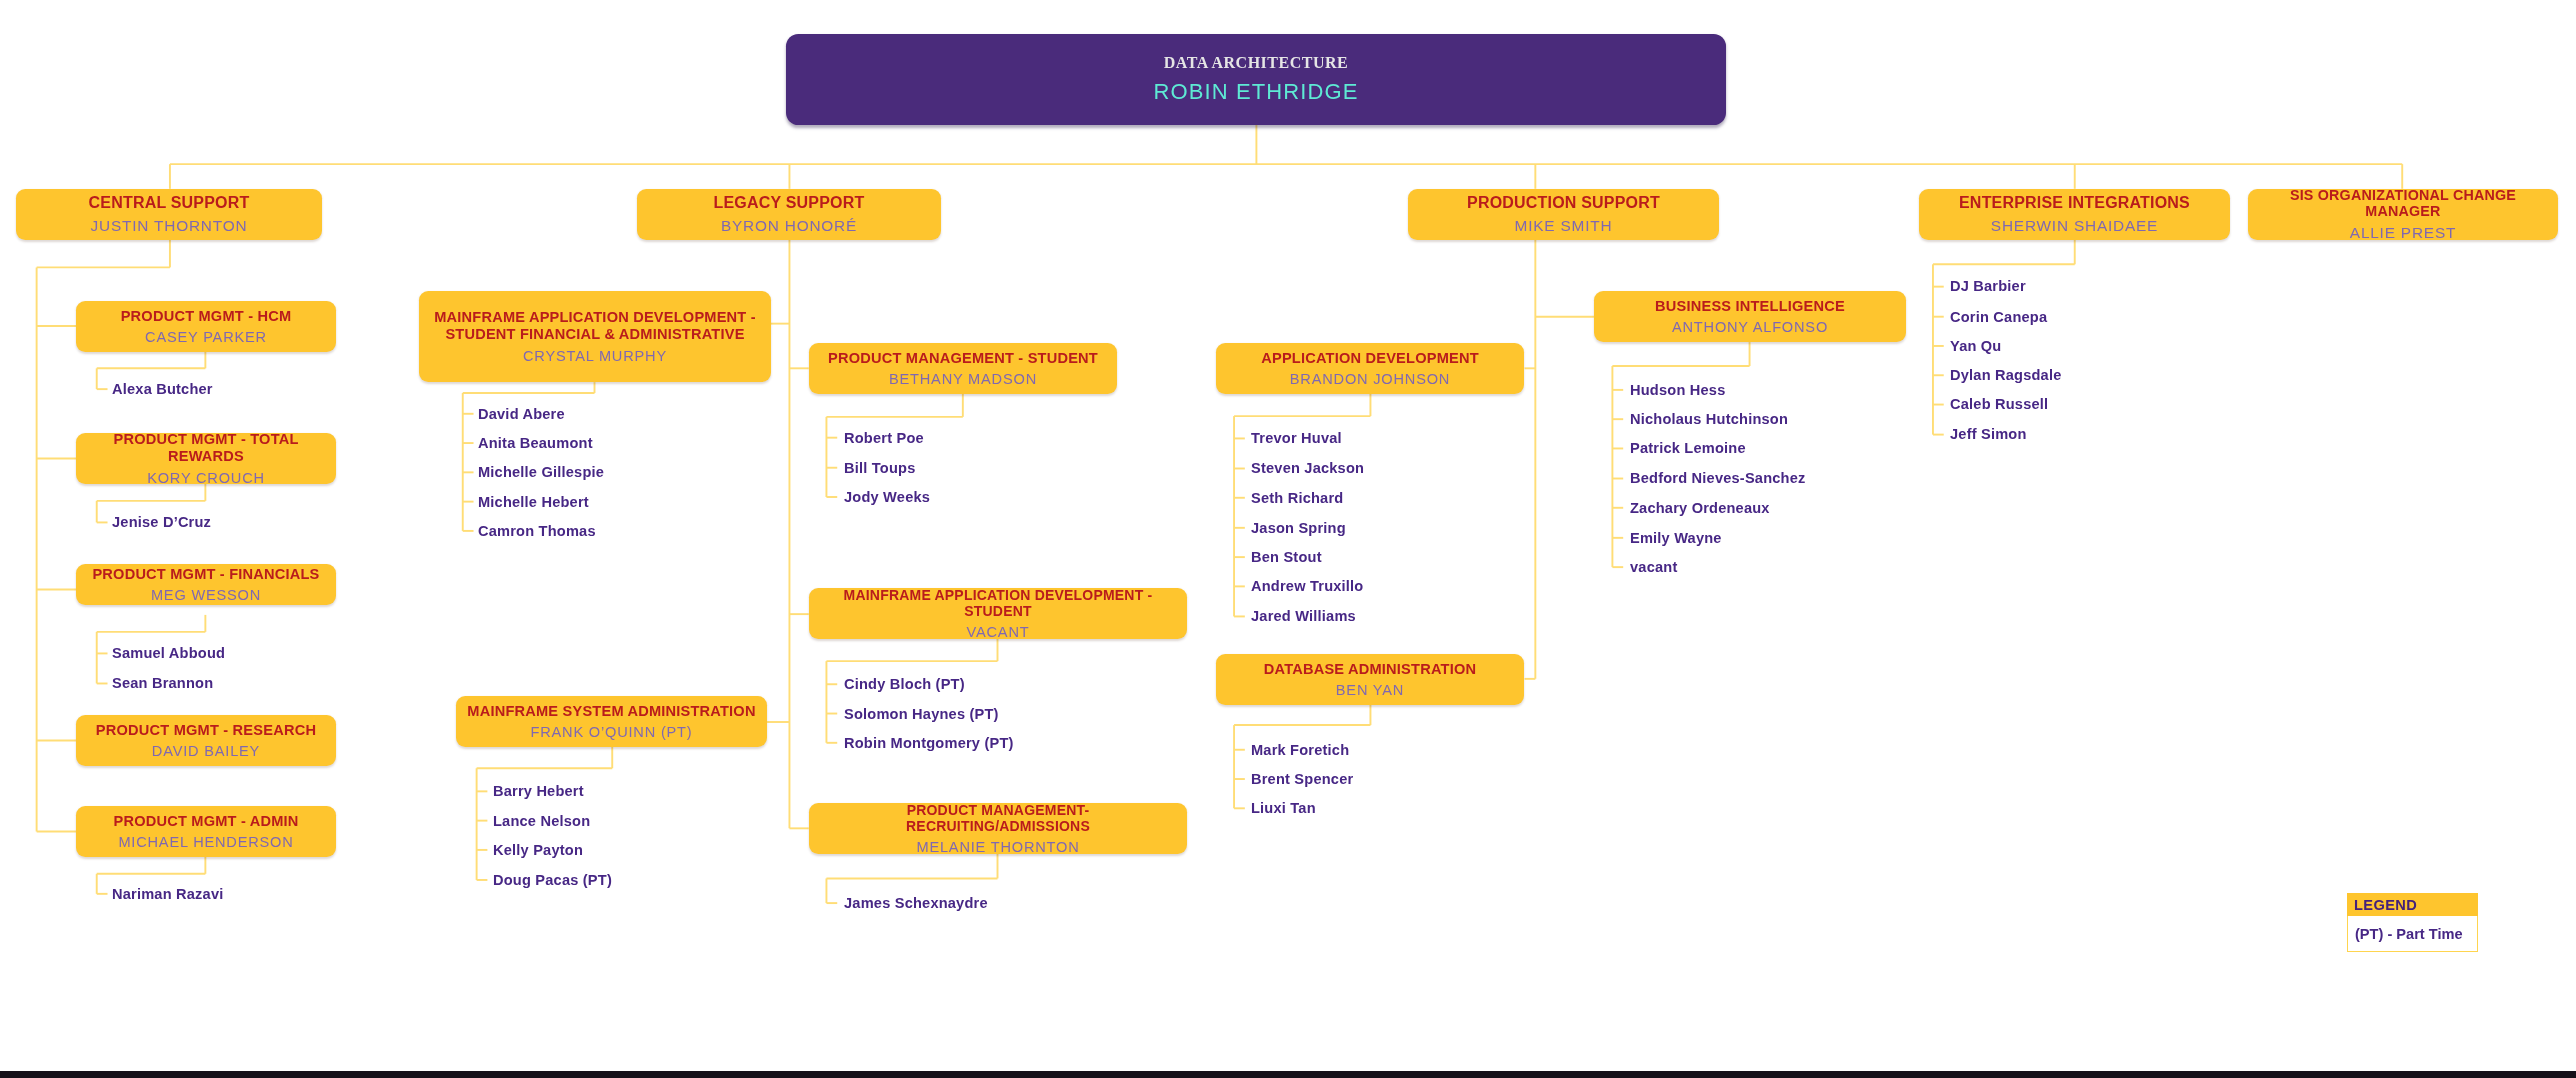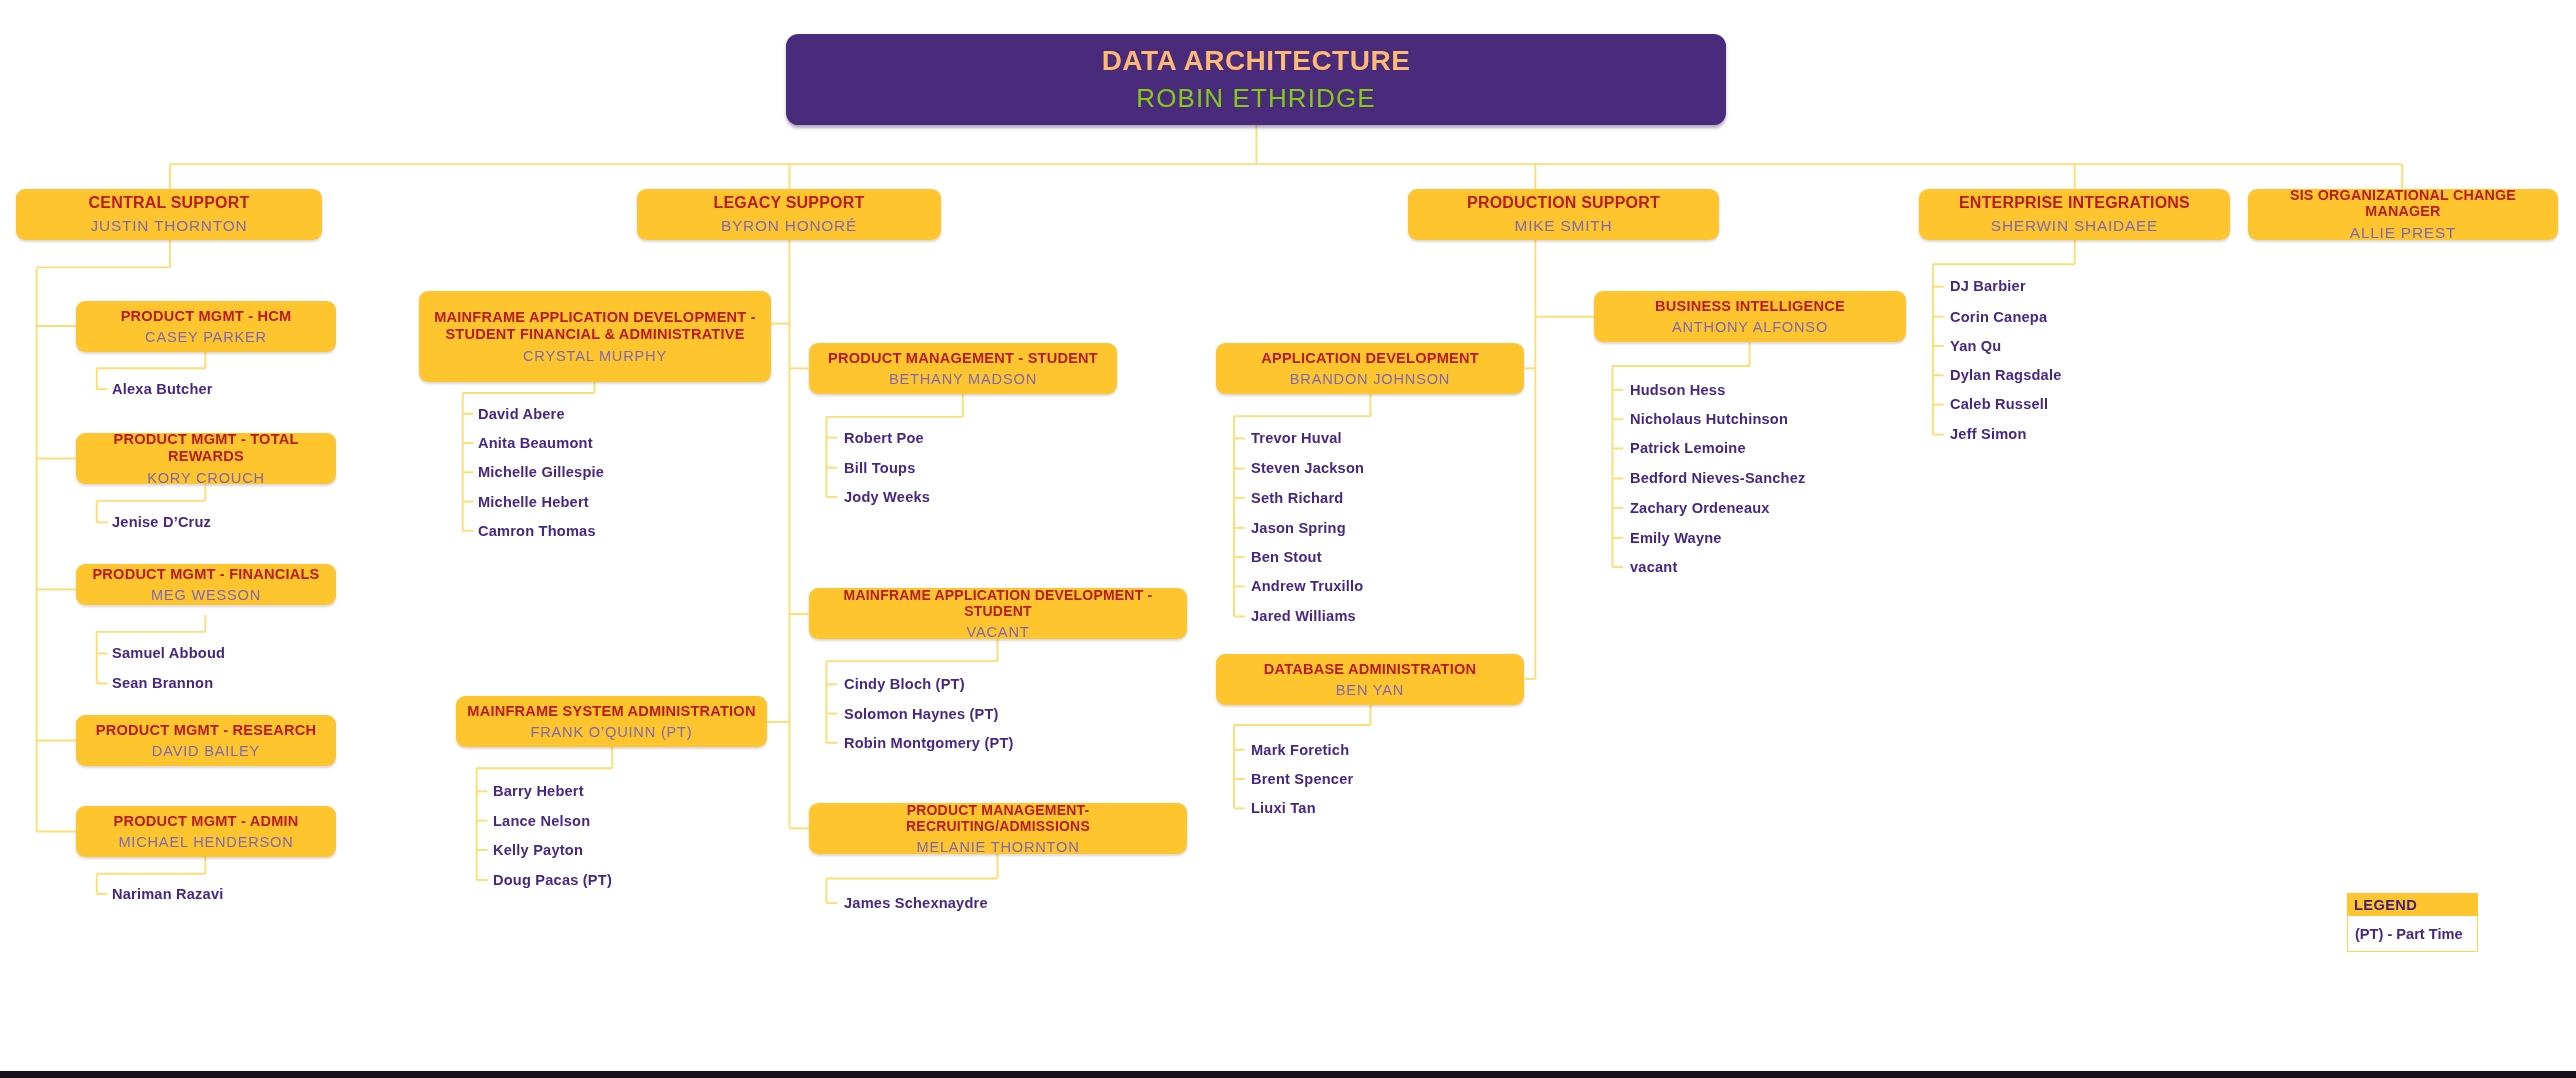--- a/index.html
+++ b/index.html
@@ -16,22 +16,22 @@
   }
   .node-title{color:#b91c1c; font-weight:bold; font-size:14.6px; letter-spacing:0.2px; line-height:1.15;}
   .node-person{color:#7F68B2; font-size:14.6px; letter-spacing:0.8px; font-weight:400;}
   .branch .node-title{font-size:16px;}
   .branch .node-person{font-size:15.4px;}
   #root-box{
     left:786px; top:34px; width:940px; height:91px;
     background:#4A2B7B; border-radius:12.3px; gap:6.2px;
     box-shadow:0 2.3px 3.1px rgba(30,15,60,0.35);
   }
-  #root-box .node-title{color:#fdba74; font-size:28px; letter-spacing:0.5px;}
-  #root-box .node-person{color:#84cc16; font-size:26px; letter-spacing:1.1px;}
+  #root-box .node-title{color:#e5e5e5; font-size:16px; letter-spacing:0.5px;font-family:Liberation Serif, serif;}
+  #root-box .node-person{color:#5eead4; font-size:22px; letter-spacing:1.1px;}
   
   #b-central{left:16px; top:189px; width:306px; height:51px;}
   #b-legacy{left:637px; top:189px; width:304px; height:51px;}
   #b-production{left:1380px; top:189px; width:311px; height:51px;margin-left:28px;}
   #b-enterprise{left:1919px; top:189px; width:311px; height:51px;}
   #b-sis{left:2248px; top:189px; width:310px; height:51px;}
   #b-sis .node-title{font-size:14.3px;}
   
   #d-hcm{left:76px; top:301px; width:260px; height:51px;}
   #d-tr{left:76px; top:433px; width:260px; height:51px;}

